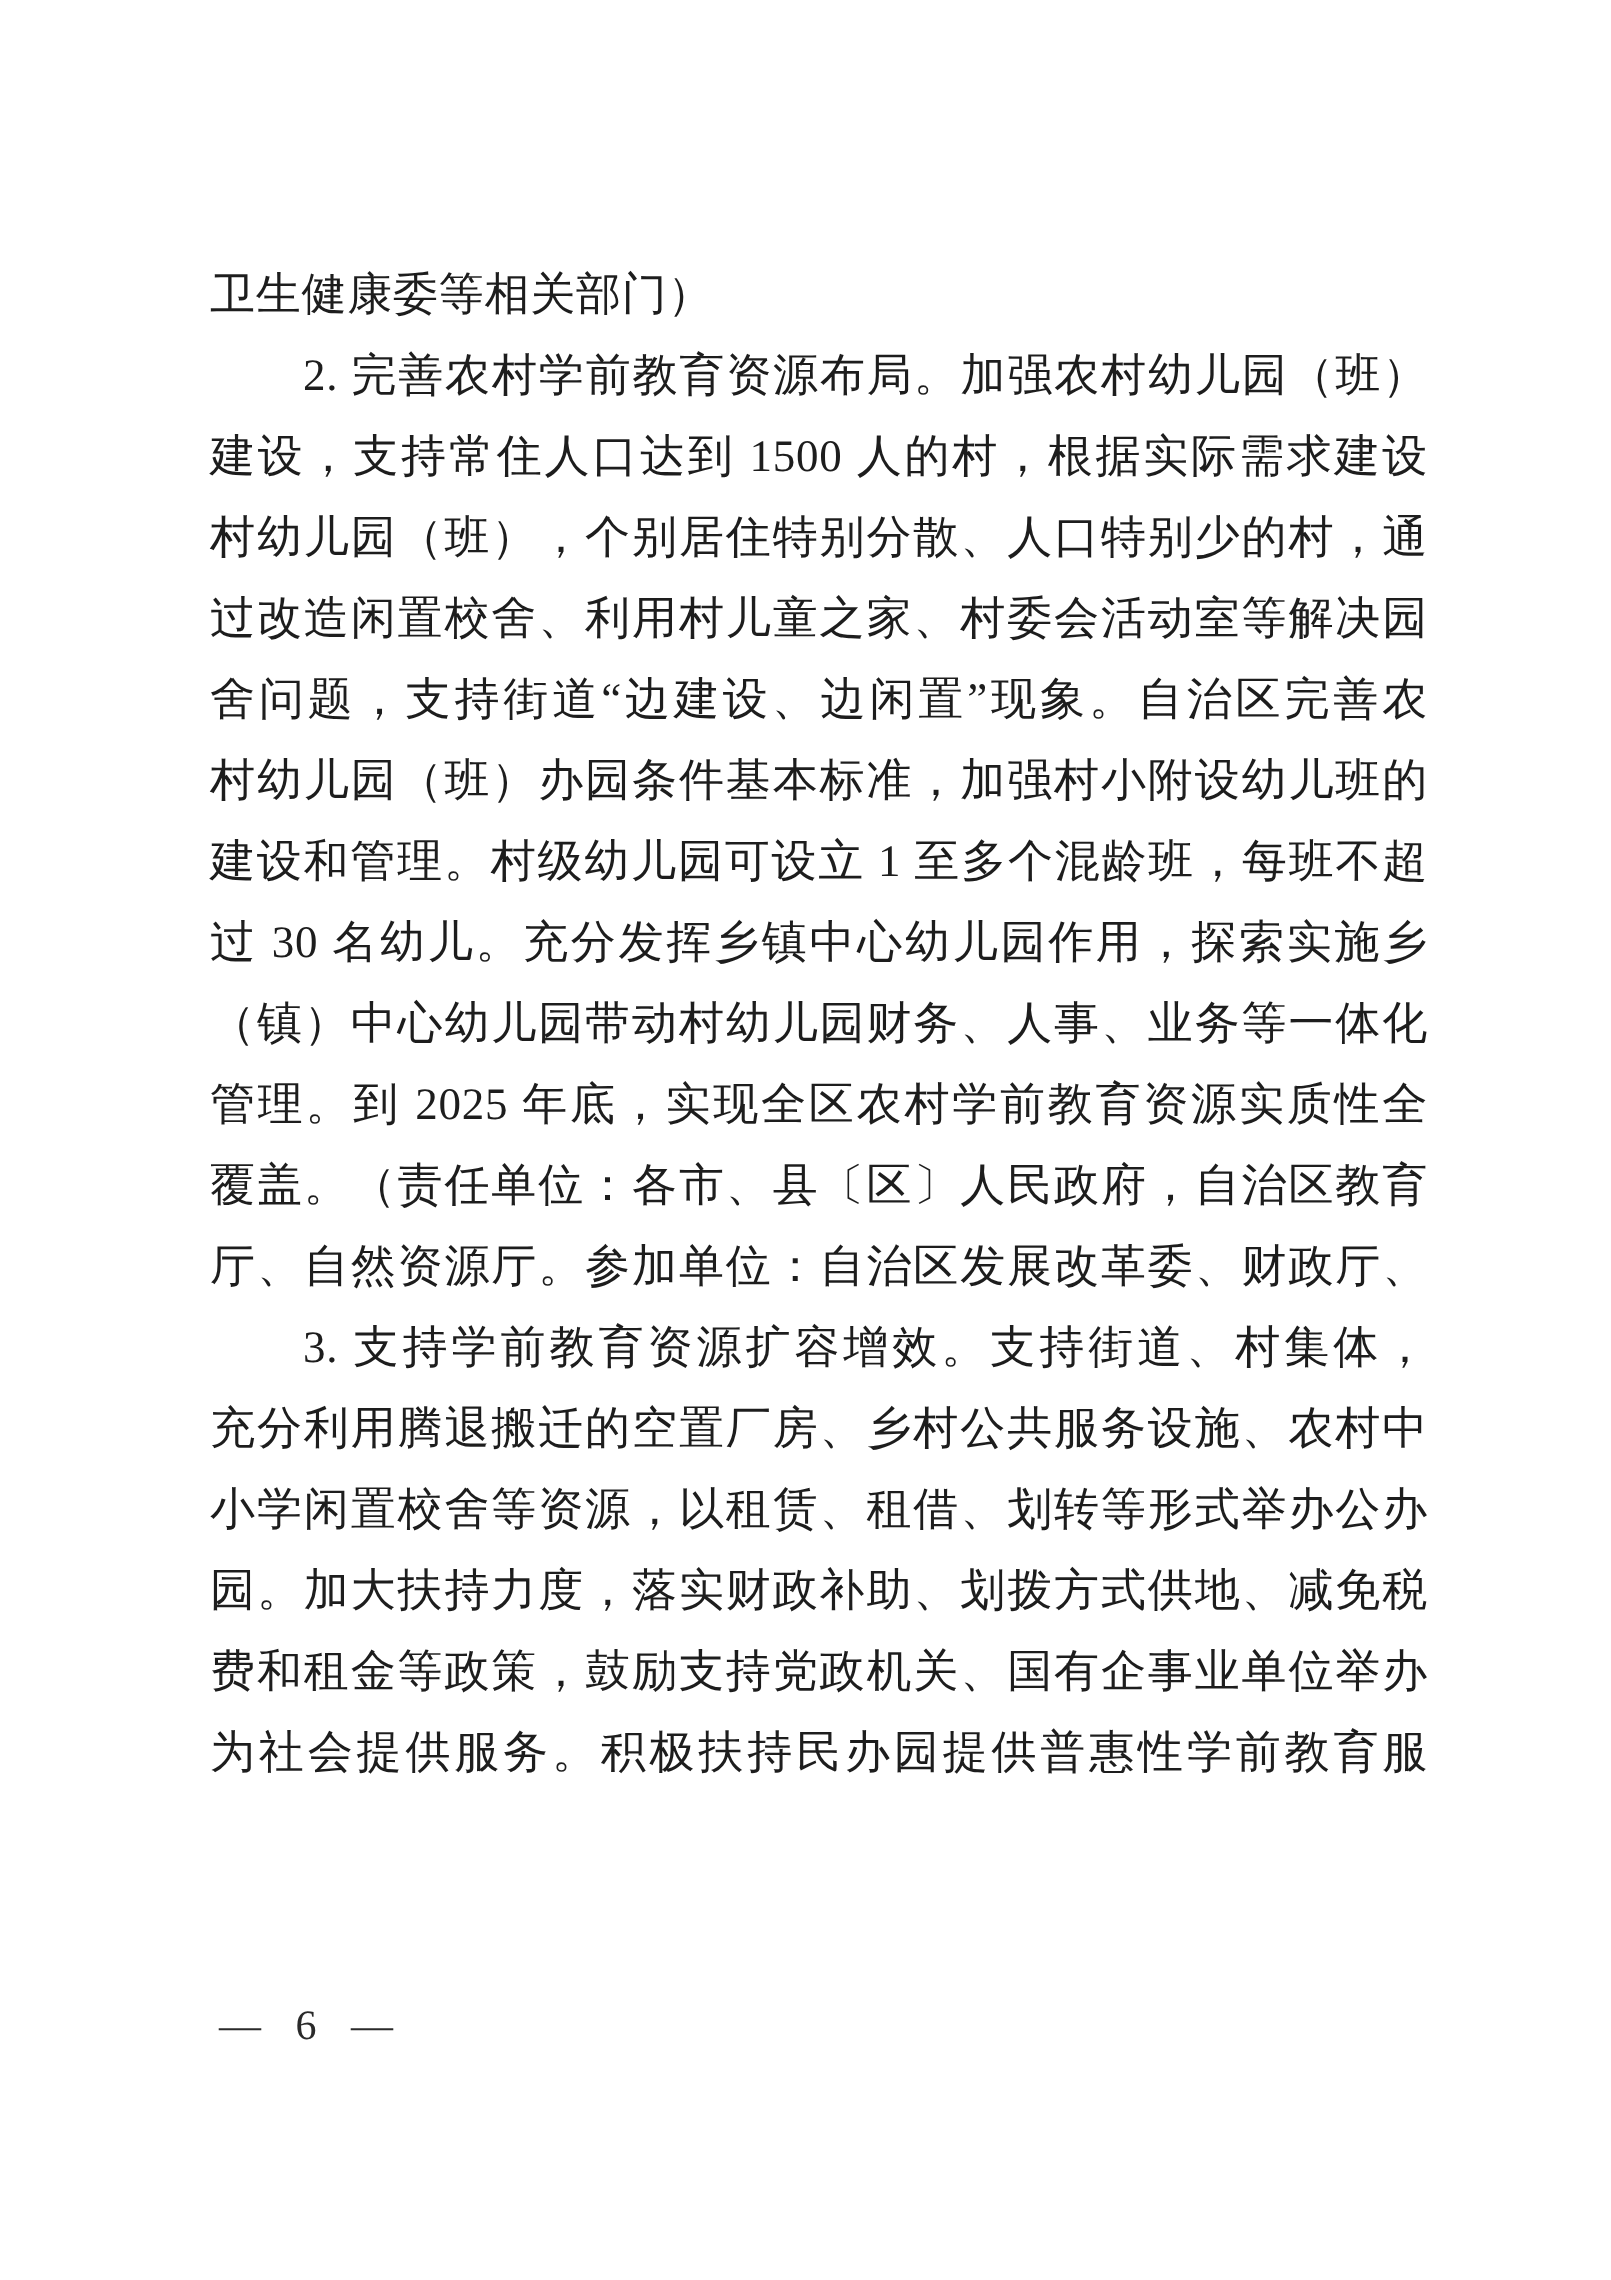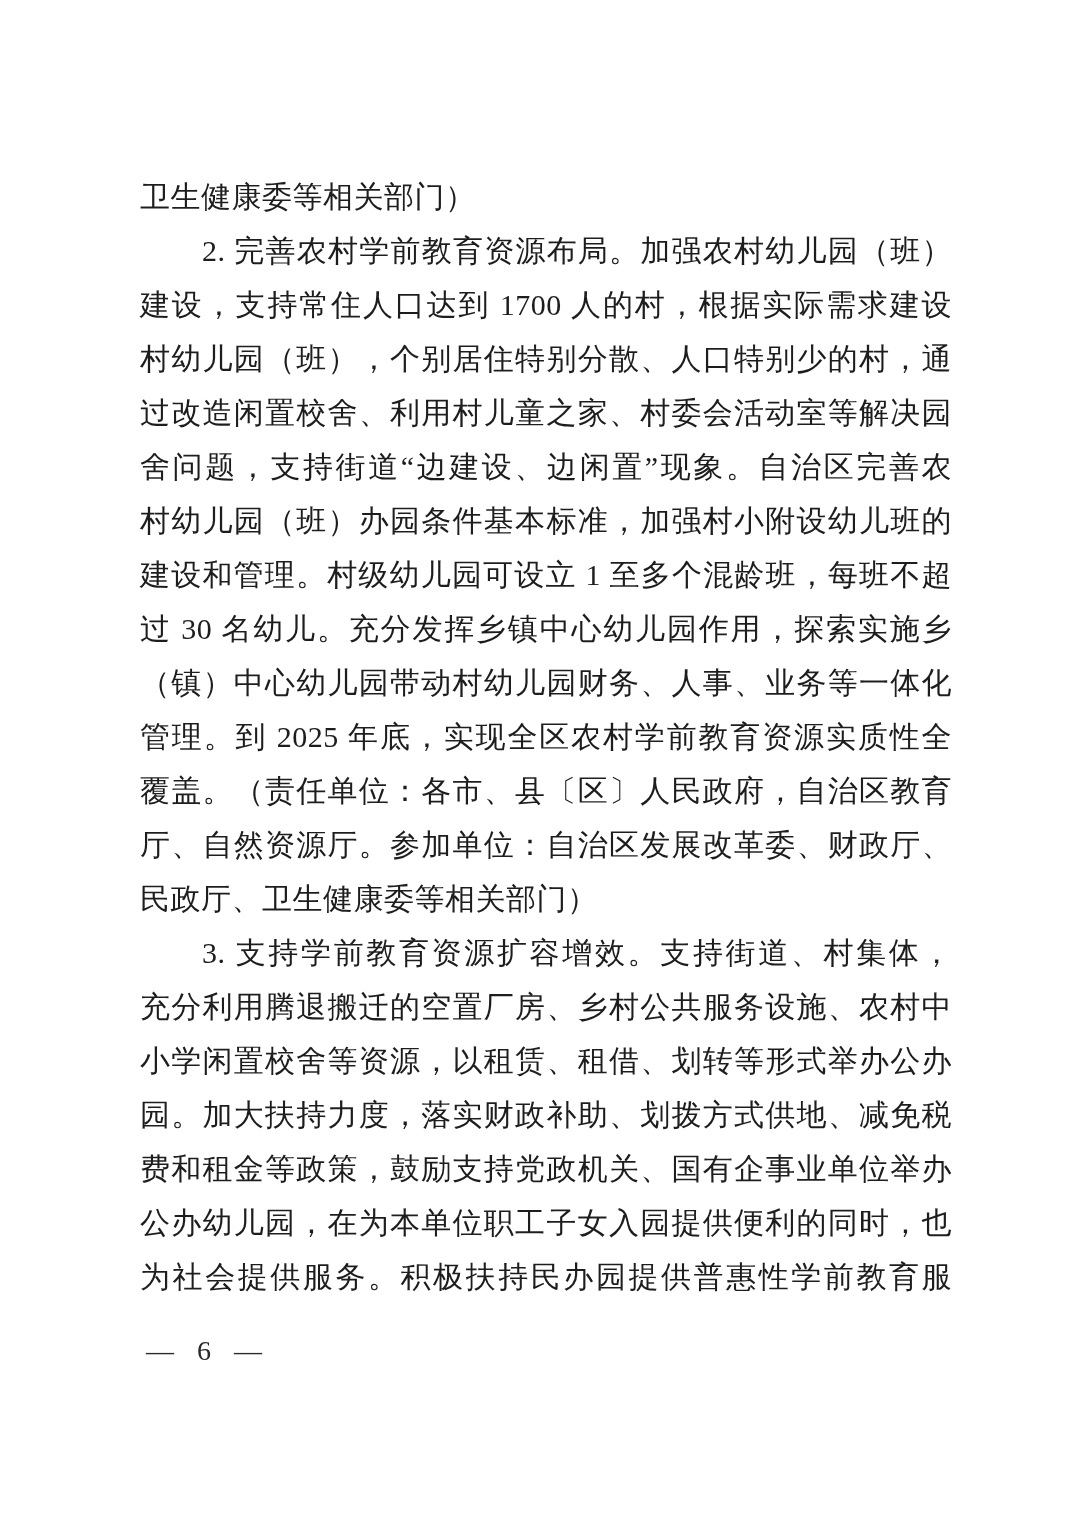--- a/index.html
+++ b/index.html
@@ -48,34 +48,32 @@
     color: #2a2a2a;
   }
 </style>
 </head>
 <body>
 
 <div class="page">
   <div class="text-block">
     <div class="line para-end">卫生健康委等相关部门）</div>
     <div class="line para-start">2. 完善农村学前教育资源布局。加强农村幼儿园（班）</div>
-    <div class="line">建设，支持常住人口达到 1700 人的村，根据实际需求建设</div>
+    <div class="line">建设，支持常住人口达到 1500 人的村，根据实际需求建设</div>
     <div class="line">村幼儿园（班），个别居住特别分散、人口特别少的村，通</div>
     <div class="line">过改造闲置校舍、利用村儿童之家、村委会活动室等解决园</div>
     <div class="line">舍问题，支持街道“边建设、边闲置”现象。自治区完善农</div>
     <div class="line">村幼儿园（班）办园条件基本标准，加强村小附设幼儿班的</div>
     <div class="line">建设和管理。村级幼儿园可设立 1 至多个混龄班，每班不超</div>
     <div class="line">过 30 名幼儿。充分发挥乡镇中心幼儿园作用，探索实施乡</div>
     <div class="line">（镇）中心幼儿园带动村幼儿园财务、人事、业务等一体化</div>
     <div class="line">管理。到 2025 年底，实现全区农村学前教育资源实质性全</div>
     <div class="line">覆盖。（责任单位：各市、县〔区〕人民政府，自治区教育</div>
     <div class="line">厅、自然资源厅。参加单位：自治区发展改革委、财政厅、</div>
-    <div class="line para-end">民政厅、卫生健康委等相关部门）</div>
     <div class="line para-start">3. 支持学前教育资源扩容增效。支持街道、村集体，</div>
     <div class="line">充分利用腾退搬迁的空置厂房、乡村公共服务设施、农村中</div>
     <div class="line">小学闲置校舍等资源，以租赁、租借、划转等形式举办公办</div>
     <div class="line">园。加大扶持力度，落实财政补助、划拨方式供地、减免税</div>
     <div class="line">费和租金等政策，鼓励支持党政机关、国有企事业单位举办</div>
-    <div class="line">公办幼儿园，在为本单位职工子女入园提供便利的同时，也</div>
     <div class="line">为社会提供服务。积极扶持民办园提供普惠性学前教育服</div>
   </div>
   <div class="page-number">— 6 —</div>
 </div>
 
 </body></html>

